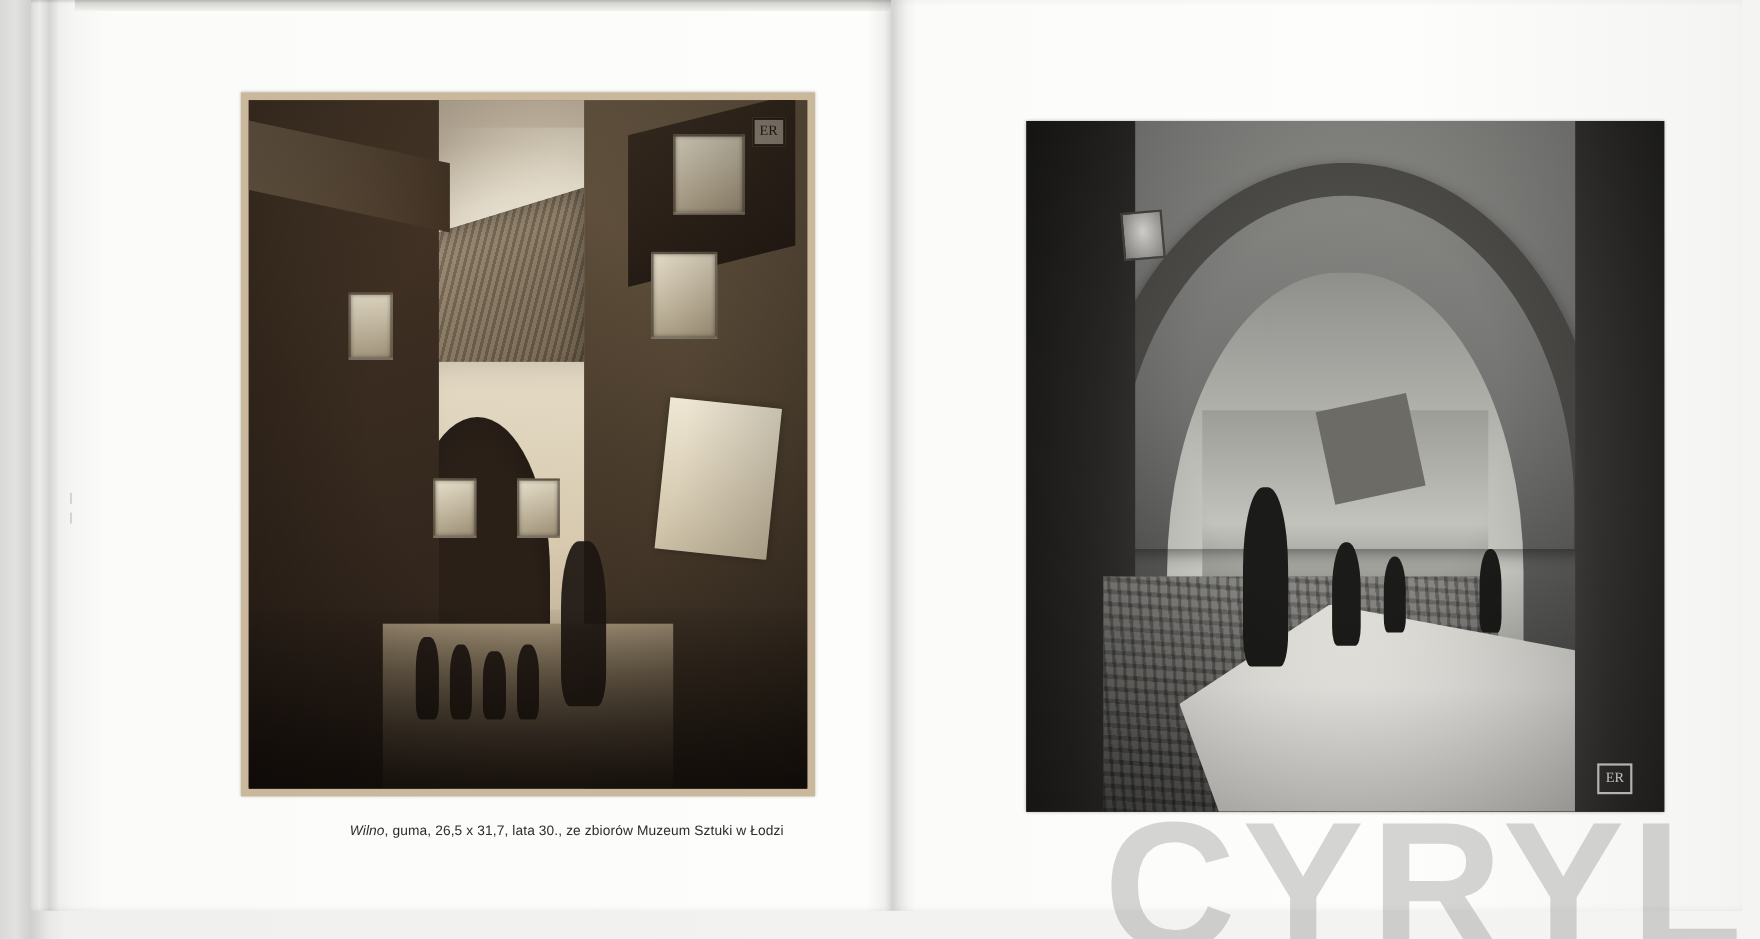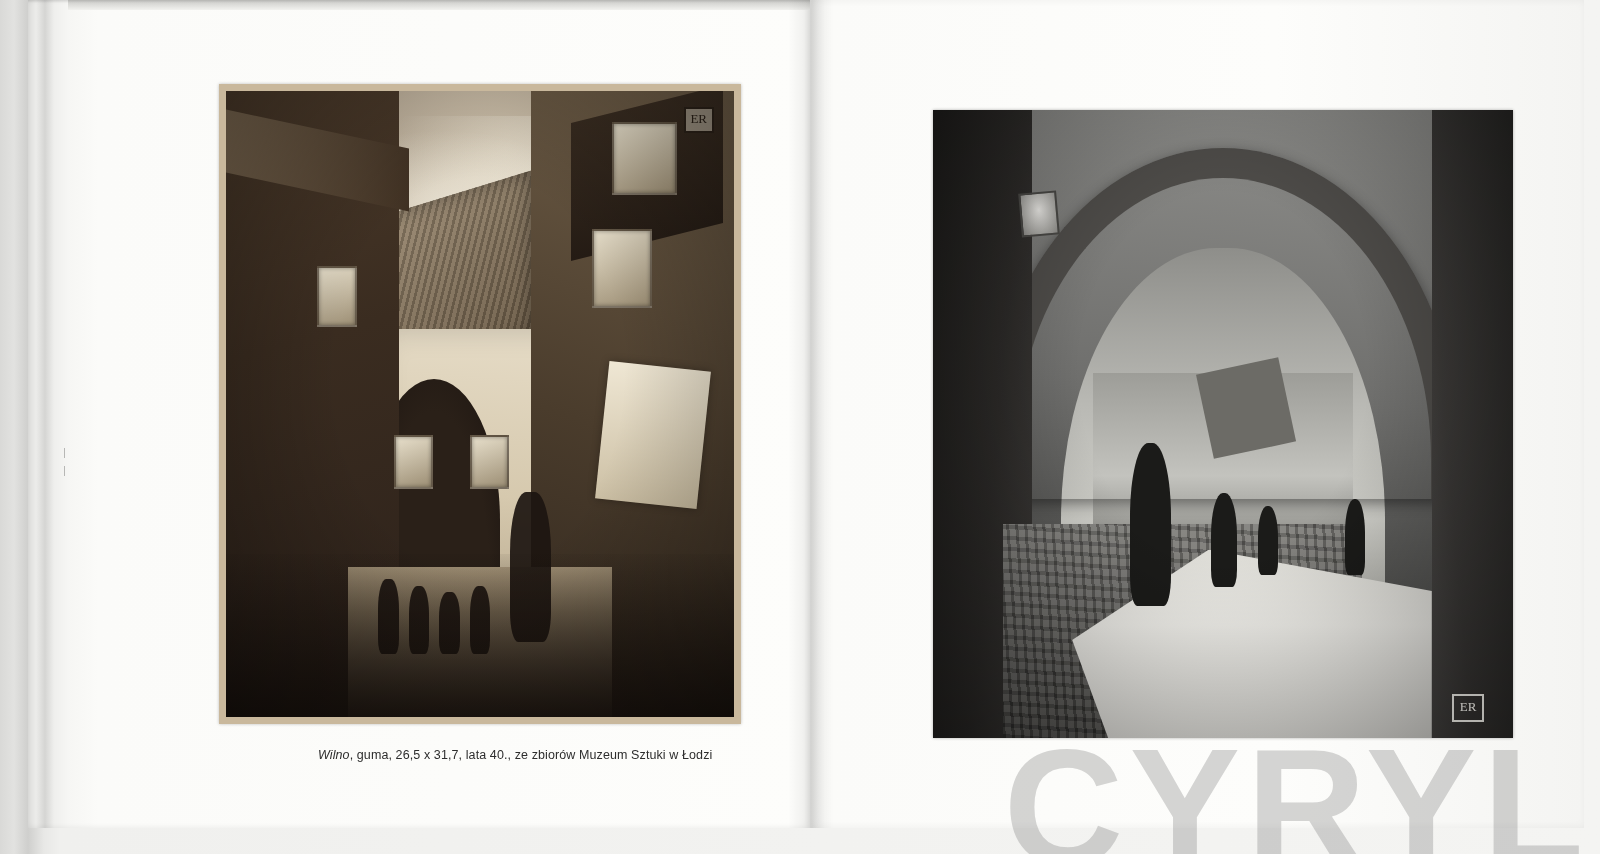--- a/index.html
+++ b/index.html
@@ -375,21 +375,21 @@
           <div class="p1-figure" style="left:42%; top:80%; width:4%; height:10%;"></div>
           <div class="p1-figure" style="left:48%; top:79%; width:4%; height:11%;"></div>
 
           <div class="p1-dark-foreground"></div>
           <div class="p1-signature">ER</div>
           <div class="p1-vignette"></div>
         </div>
       </div>
 
       <div class="caption caption-1">
-        <em>Wilno</em><span>, guma, 26,5 x 31,7, lata 40., ze zbiorów Muzeum Sztuki w Łodzi</span>
+        <em>Wilno</em><span>, guma, 26,5 x 31,7, lata 30., ze zbiorów Muzeum Sztuki w Łodzi</span>
       </div>
     </div>
 
     <div class="page-right">
 
       <div class="plate plate-2">
         <div class="p2-img">
           <div class="p2-bg"></div>
 
           <div class="p2-arch-inner">

